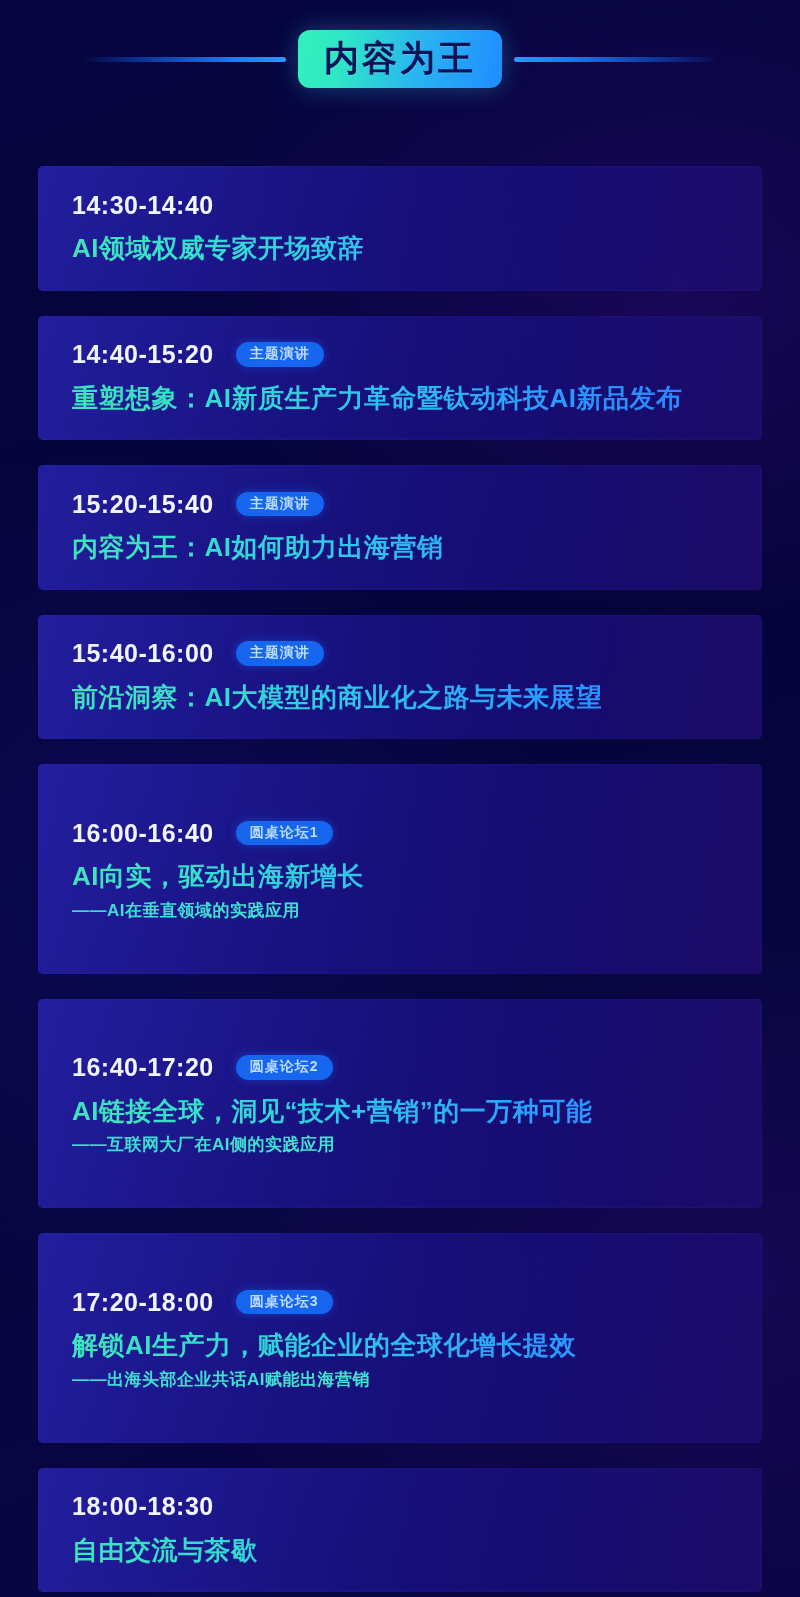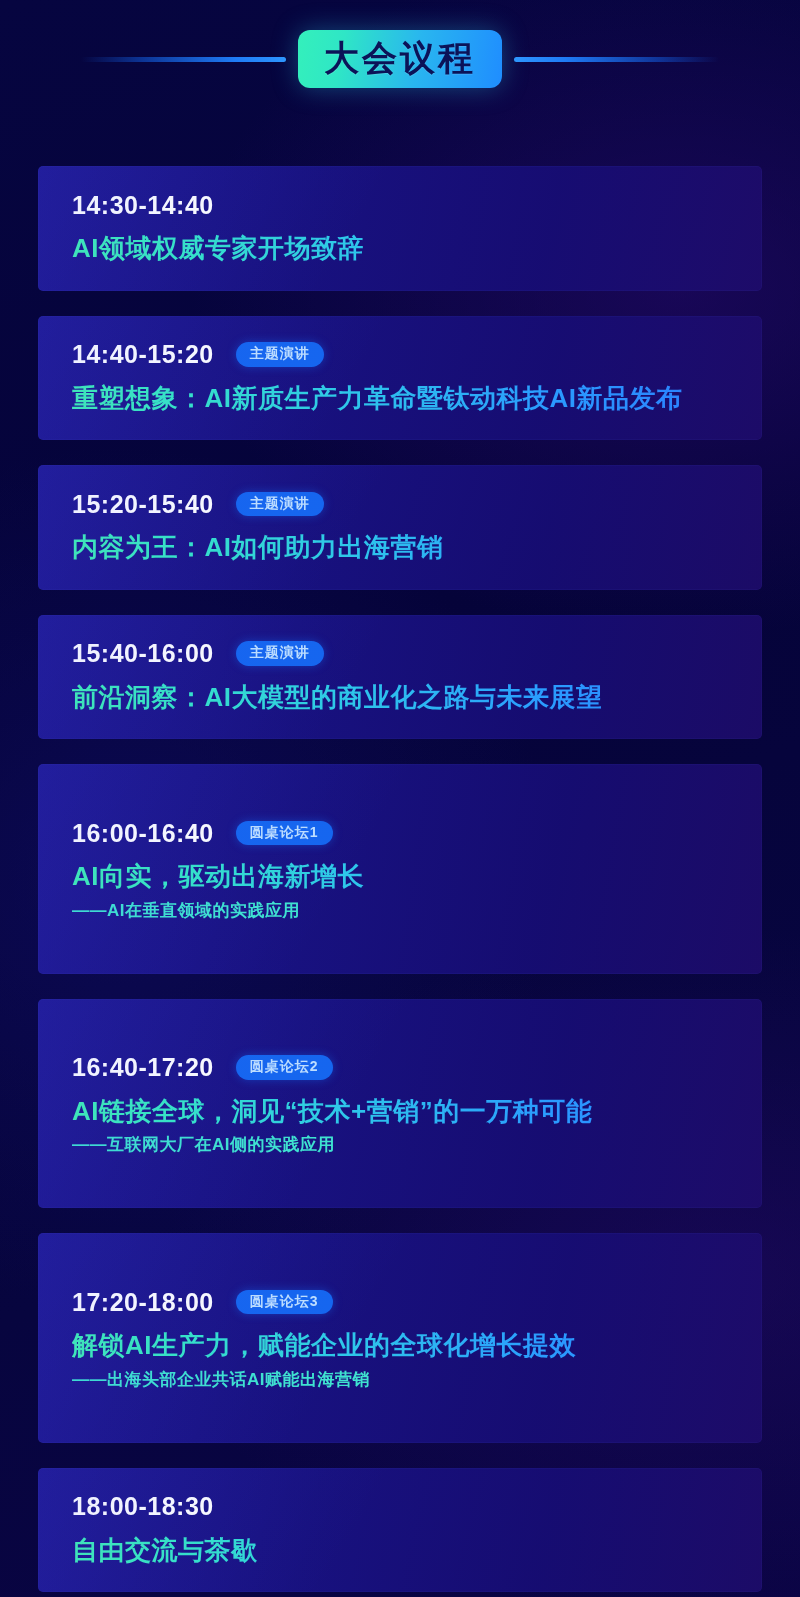--- a/index.html
+++ b/index.html
@@ -144,21 +144,21 @@
   .card.tall { padding-top: 54px; padding-bottom: 52px; }
 </style>
 </head>
 <body>
 
 <div class="poster">
 
   <div class="header">
     <div class="rule rule-left"></div>
     <div class="title-badge">
-      <span>大会议程</span>
+      <span>内容为王</span>
     </div>
     <div class="rule rule-right"></div>
   </div>
 
   <div class="agenda">
 
     <div class="card">
       <div class="card-top">
         <div class="time">14:30-14:40</div>
 

